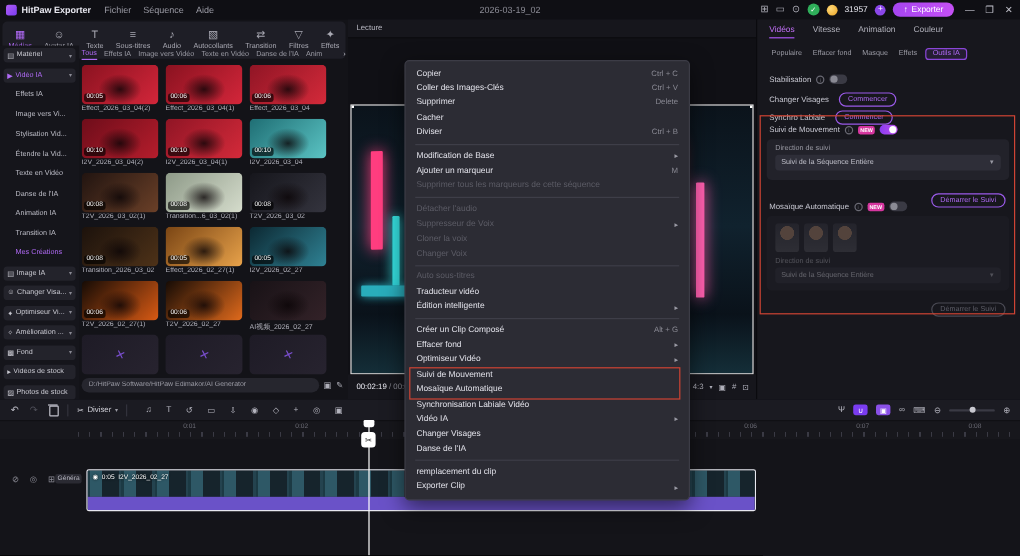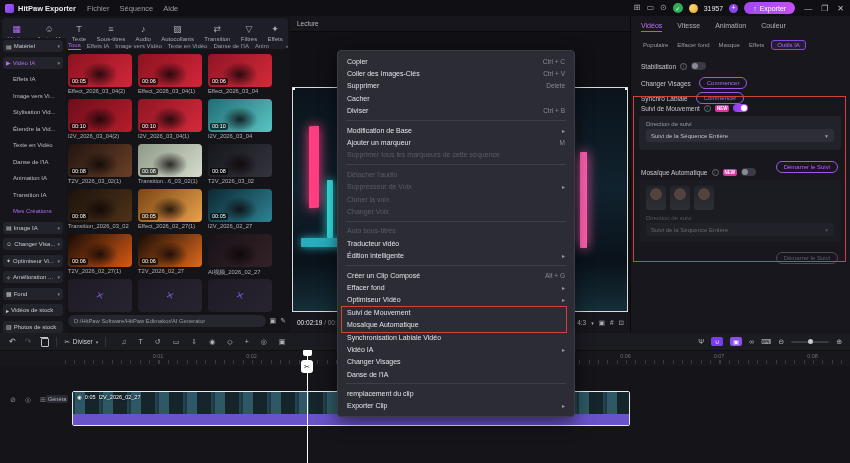--- a/index.html
+++ b/index.html
@@ -153,20 +153,21 @@
 <body>
 
 <div class="app">
 
   <div class="titlebar">
     <div class="app-logo"></div>
     <span class="app-name">HitPaw Exporter</span>
     <span class="mbar-item">Fichier</span>
     <span class="mbar-item">Séquence</span>
     <span class="mbar-item">Aide</span>
+    <span class="tb-center">2026-03-19_02</span>
     <div class="tb-right">
       <span class="tb-ico">⊞</span>
       <span class="tb-ico">▭</span>
       <span class="tb-ico">⊙</span>
       <span class="lvl">✓</span>
       <span class="coin"></span>
       <span class="coin-count">31957</span>
       <span class="plusb">+</span>
       <span class="export-btn">
         <span>↑</span>

